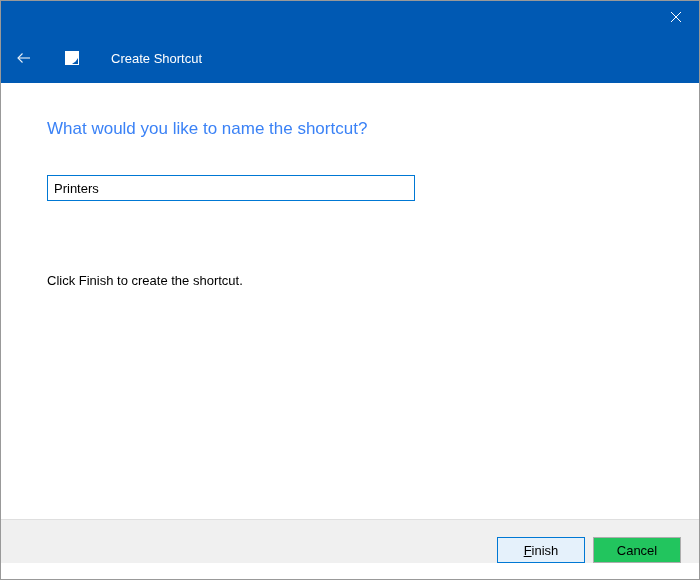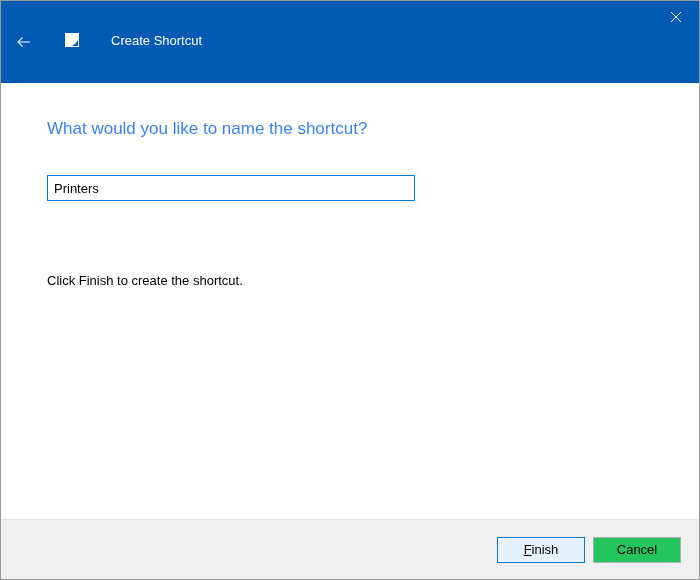--- a/index.html
+++ b/index.html
@@ -30,21 +30,21 @@
       justify-content: center;
       color: #ffffff;
       cursor: pointer;
     }
     .close-btn svg { width: 10px; height: 10px; }
 
     .header {
       height: 50px;
       background: #0059b3;
       display: flex;
-      align-items: flex-start;
+      align-items: center;
       padding-left: 14px;
       gap: 32px;
     }
     .back-arrow {
       color: #ffffff;
       display: flex;
       align-items: center;
       cursor: default;
       opacity: 0.9;
     }
@@ -98,26 +98,26 @@
       outline: none;
       color: #000;
     }
     .instruction {
       font-size: 13px;
       color: #000000;
       margin-top: 72px;
     }
 
     .footer {
-      height: 60px;
+      height: 44px;
       border-top: 1px solid #dfdfdf;
       background: #f0f0f0;
       display: flex;
       justify-content: flex-end;
-      align-items: center;
+      align-items: flex-end;
       padding-right: 18px;
       gap: 8px;
     }
     .btn {
       min-width: 88px;
       height: 26px;
       border: 1px solid #adadad;
       background: #22c55e;
       font-size: 13px;
       font-family: inherit;

